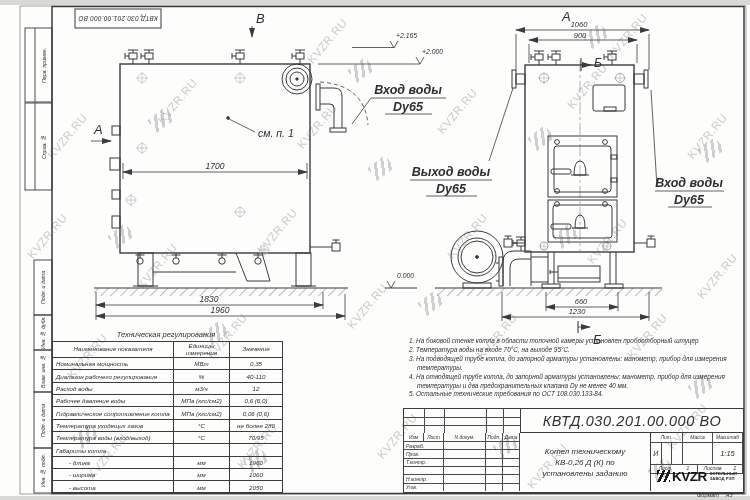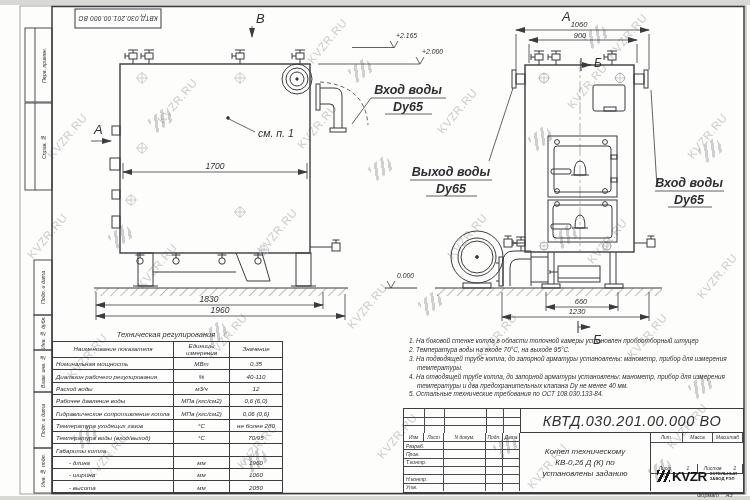--- a/index.html
+++ b/index.html
@@ -500,20 +500,27 @@
       <div>Котел техническому</div>
       <div>КВ-0,26 Д (К) по</div>
       <div>установлены заданию</div>
     </div>
     <div id="tb-right" class="cell">
       <div class="trow" style="top:0;height:9px;">
         <div class="sc" style="width:32px;">Лит.</div>
         <div class="sc" style="width:30px;">Масса</div>
         <div class="sc last" style="flex:1;">Масштаб</div>
       </div>
+      <div class="trow" style="top:9px;height:22px;">
+        <div class="sc" style="width:10.7px;font-size:7px;">И</div>
+        <div class="sc" style="width:10.6px;"></div>
+        <div class="sc" style="width:10.7px;"></div>
+        <div class="sc" style="width:30px;"></div>
+        <div class="sc last" style="flex:1;font-size:7.5px;">1:15</div>
+      </div>
       <div class="trow" style="top:31px;height:9px;">
         <div class="sc" style="width:47px;justify-content:space-around;">
           <span>Лист</span>
           <span>1</span>
         </div>
         <div class="sc last" style="flex:1;justify-content:space-around;">
           <span>Листов</span>
           <span>2</span>
         </div>
       </div>

